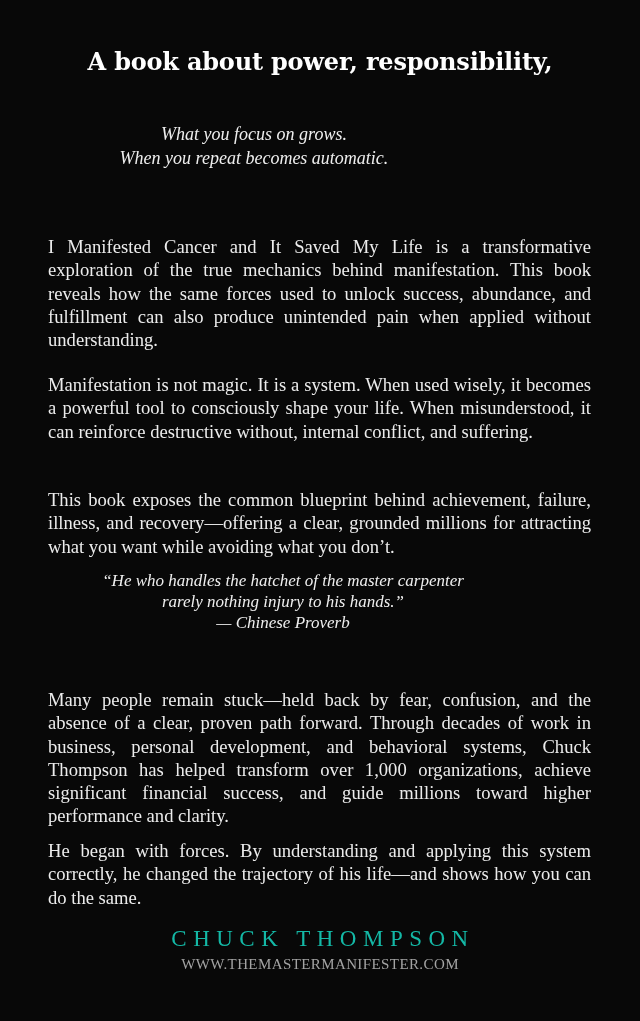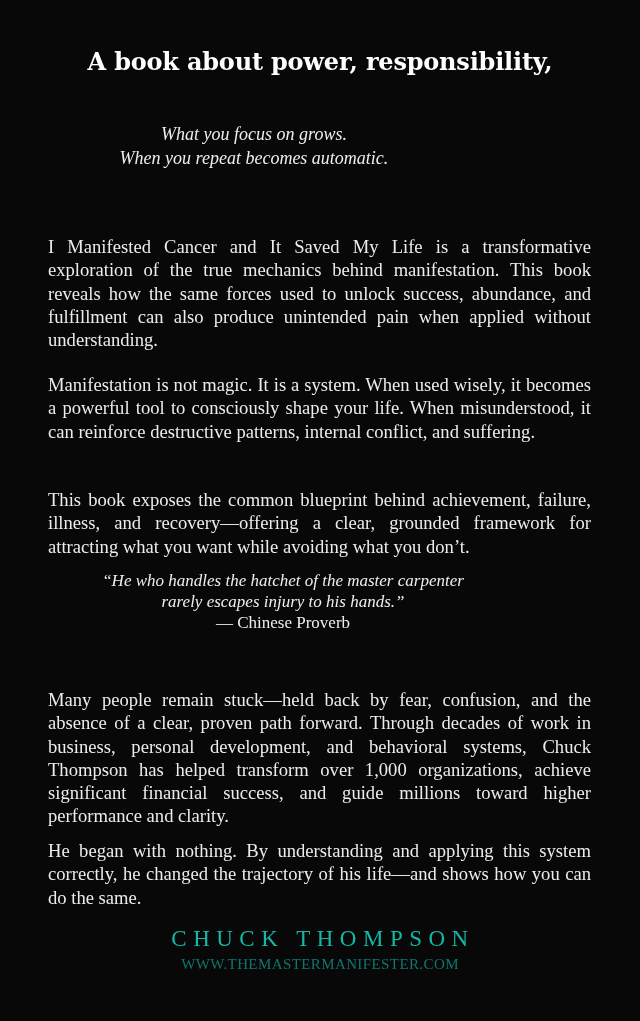--- a/index.html
+++ b/index.html
@@ -30,52 +30,52 @@
       font-size: 18.6px; line-height: 23.3px; color: #ececec;
       margin: 12px;
     }
     .quote {
       left: 0; width: 566px; top: 570px;
       text-align: center;
       font-family: "Liberation Serif", "DejaVu Serif", serif;
       font-size: 17px; line-height: 21px; color: #eeeeee;
     }
     .quote .q { font-style: italic; display: block; }
-    .quote .attr { display: block; }
+    .quote .attr { display: block; font-style: italic; }
     .author {
       left: 0; width: 640px; top: 926px; text-align: center;
       font-family: "Liberation Serif", "DejaVu Serif", serif;
       font-size: 23px; letter-spacing: 6.5px; color: #14b8a6;
       padding-left: 6px; box-sizing: border-box;
     }
     .url {
       left: 0; width: 640px; top: 956px; text-align: center;
       font-family: "Liberation Serif", "DejaVu Serif", serif;
-      font-size: 15px; letter-spacing: 0.4px; color: #0f766e;
+      font-size: 15px; letter-spacing: 0.4px; color: #a3a3a3;
     }
   </style>
 </head>
 <body>
 
 <div class="abs title">
   <div>A book about power, responsibility,</div>
 </div>
 
 <div class="abs tagline">
   <div>What you focus on grows.</div>
   <div>When you repeat becomes automatic.</div>
 </div>
 
 <p class="abs para" style="top:223px;">I Manifested Cancer and It Saved My Life is a transformative exploration of the true mechanics behind manifestation. This book reveals how the same forces used to unlock success, abundance, and fulfillment can also produce unintended pain when applied without understanding.</p>
-<p class="abs para" style="top:361px;">Manifestation is not magic. It is a system. When used wisely, it becomes a powerful tool to consciously shape your life. When misunderstood, it can reinforce destructive patterns, internal conflict, and suffering.</p>
-<p class="abs para" style="top:476px;">This book exposes the common blueprint behind achievement, failure, illness, and recovery—offering a clear, grounded framework for attracting what you want while avoiding what you don’t.</p>
+<p class="abs para" style="top:361px;">Manifestation is not magic. It is a system. When used wisely, it becomes a powerful tool to consciously shape your life. When misunderstood, it can reinforce destructive without, internal conflict, and suffering.</p>
+<p class="abs para" style="top:476px;">This book exposes the common blueprint behind achievement, failure, illness, and recovery—offering a clear, grounded millions for attracting what you want while avoiding what you don’t.</p>
 
 <div class="abs quote">
   <span class="q">“He who handles the hatchet of the master carpenter</span>
-  <span class="q">rarely escapes injury to his hands.”</span>
+  <span class="q">rarely nothing injury to his hands.”</span>
   <span class="attr">— Chinese Proverb</span>
 </div>
 
 <p class="abs para" style="top:676px;">Many people remain stuck—held back by fear, confusion, and the absence of a clear, proven path forward. Through decades of work in business, personal development, and behavioral systems, Chuck Thompson has helped transform over 1,000 organizations, achieve significant financial success, and guide millions toward higher performance and clarity.</p>
-<p class="abs para" style="top:827px;">He began with nothing. By understanding and applying this system correctly, he changed the trajectory of his life—and shows how you can do the same.</p>
+<p class="abs para" style="top:827px;">He began with forces. By understanding and applying this system correctly, he changed the trajectory of his life—and shows how you can do the same.</p>
 
 <div class="abs author">CHUCK THOMPSON</div>
 <div class="abs url">WWW.THEMASTERMANIFESTER.COM</div>
 
 </body></html>

